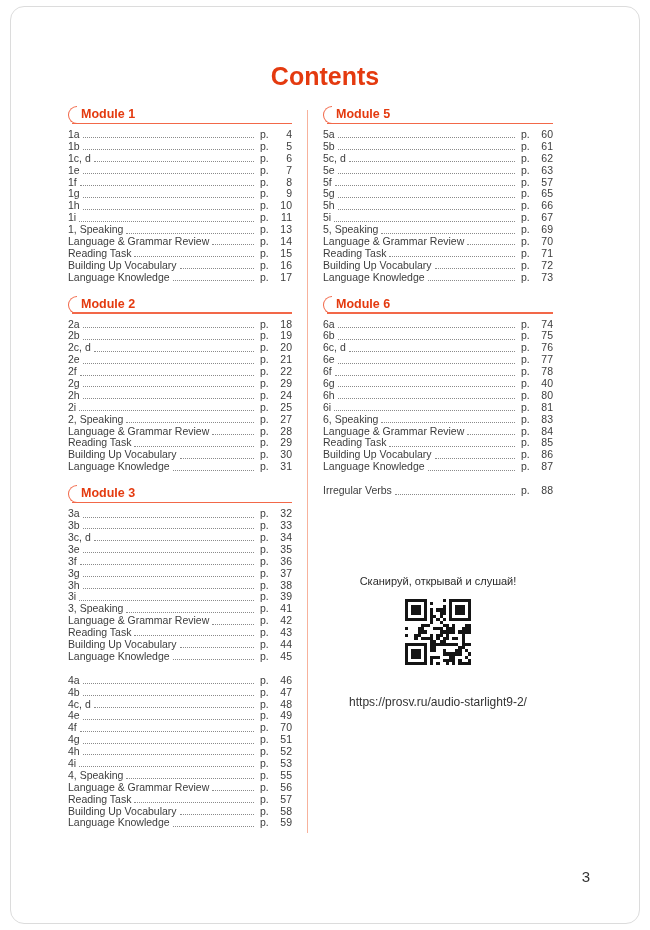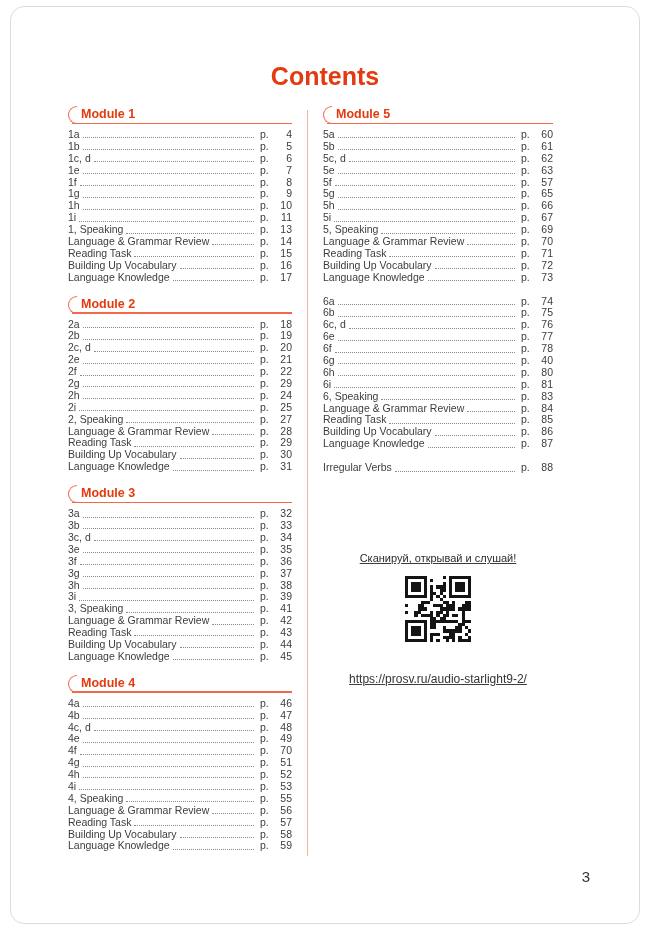--- a/index.html
+++ b/index.html
@@ -61,21 +61,21 @@
   }
   .entry-label{white-space:nowrap;}
   .leader{
     flex:1;align-self:flex-end;
     border-bottom:1px dotted var(--dot-color);
     margin:0 6px 2.5px 3px;min-width:8px;
   }
   .p-label{width:12px;white-space:nowrap;}
   .page-num{width:20px;text-align:right;white-space:nowrap;}
   .standalone{margin-top:4px;}
-  .extras{margin-top:78px;text-align:center;text-decoration:underline;}
+  .extras{margin-top:78px;text-align:center;}
   .scan-text{font-size:11px;color:#2b2b2b;}
   .qr{display:block;width:66px;height:66px;margin:12px auto 0 auto;background:#fff;}
   .audio-url{margin-top:30px;font-size:12px;color:#333;}
   .folio{
     position:absolute;top:868px;right:60px;
     font-size:15px;color:#333;
   }
 </style>
 </head>
 <body>
@@ -343,25 +343,20 @@
   </div>
               <div class="entry">
     <span class="entry-label">Language Knowledge</span>
     <span class="leader"></span>
     <span class="p-label">p.</span>
     <span class="page-num">45</span>
   </div>
             </div>
   </section>
           <section class="module">
-    <div class="module-header">
-      <span class="bracket"></span>
-      <span class="module-title">Module 4</span>
-      <span class="header-rule"></span>
-    </div>
     <div class="entries">
               <div class="entry">
     <span class="entry-label">4a</span>
     <span class="leader"></span>
     <span class="p-label">p.</span>
     <span class="page-num">46</span>
   </div>
               <div class="entry">
     <span class="entry-label">4b</span>
     <span class="leader"></span>
@@ -524,20 +519,25 @@
   </div>
               <div class="entry">
     <span class="entry-label">Language Knowledge</span>
     <span class="leader"></span>
     <span class="p-label">p.</span>
     <span class="page-num">73</span>
   </div>
             </div>
   </section>
           <section class="module">
+    <div class="module-header">
+      <span class="bracket"></span>
+      <span class="module-title">Module 6</span>
+      <span class="header-rule"></span>
+    </div>
     <div class="entries">
               <div class="entry">
     <span class="entry-label">6a</span>
     <span class="leader"></span>
     <span class="p-label">p.</span>
     <span class="page-num">74</span>
   </div>
               <div class="entry">
     <span class="entry-label">6b</span>
     <span class="leader"></span>

